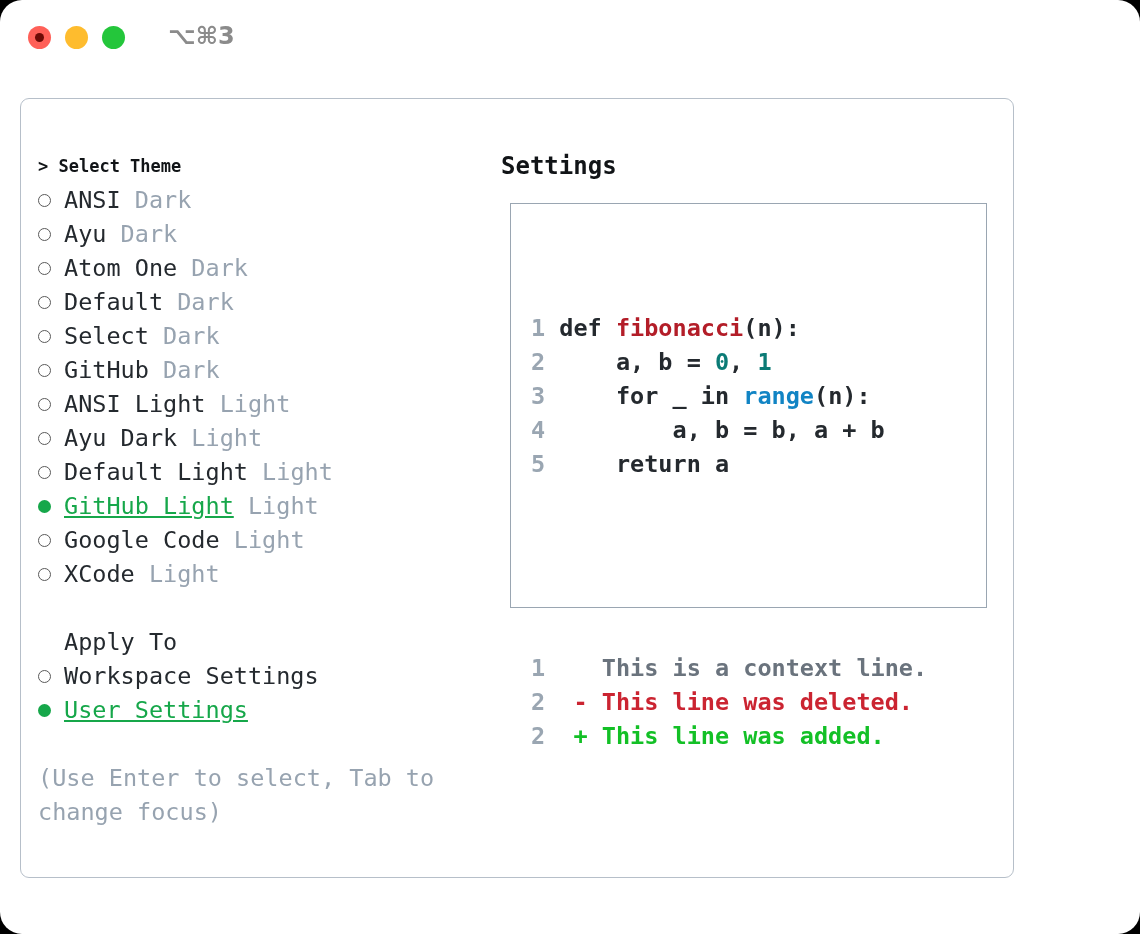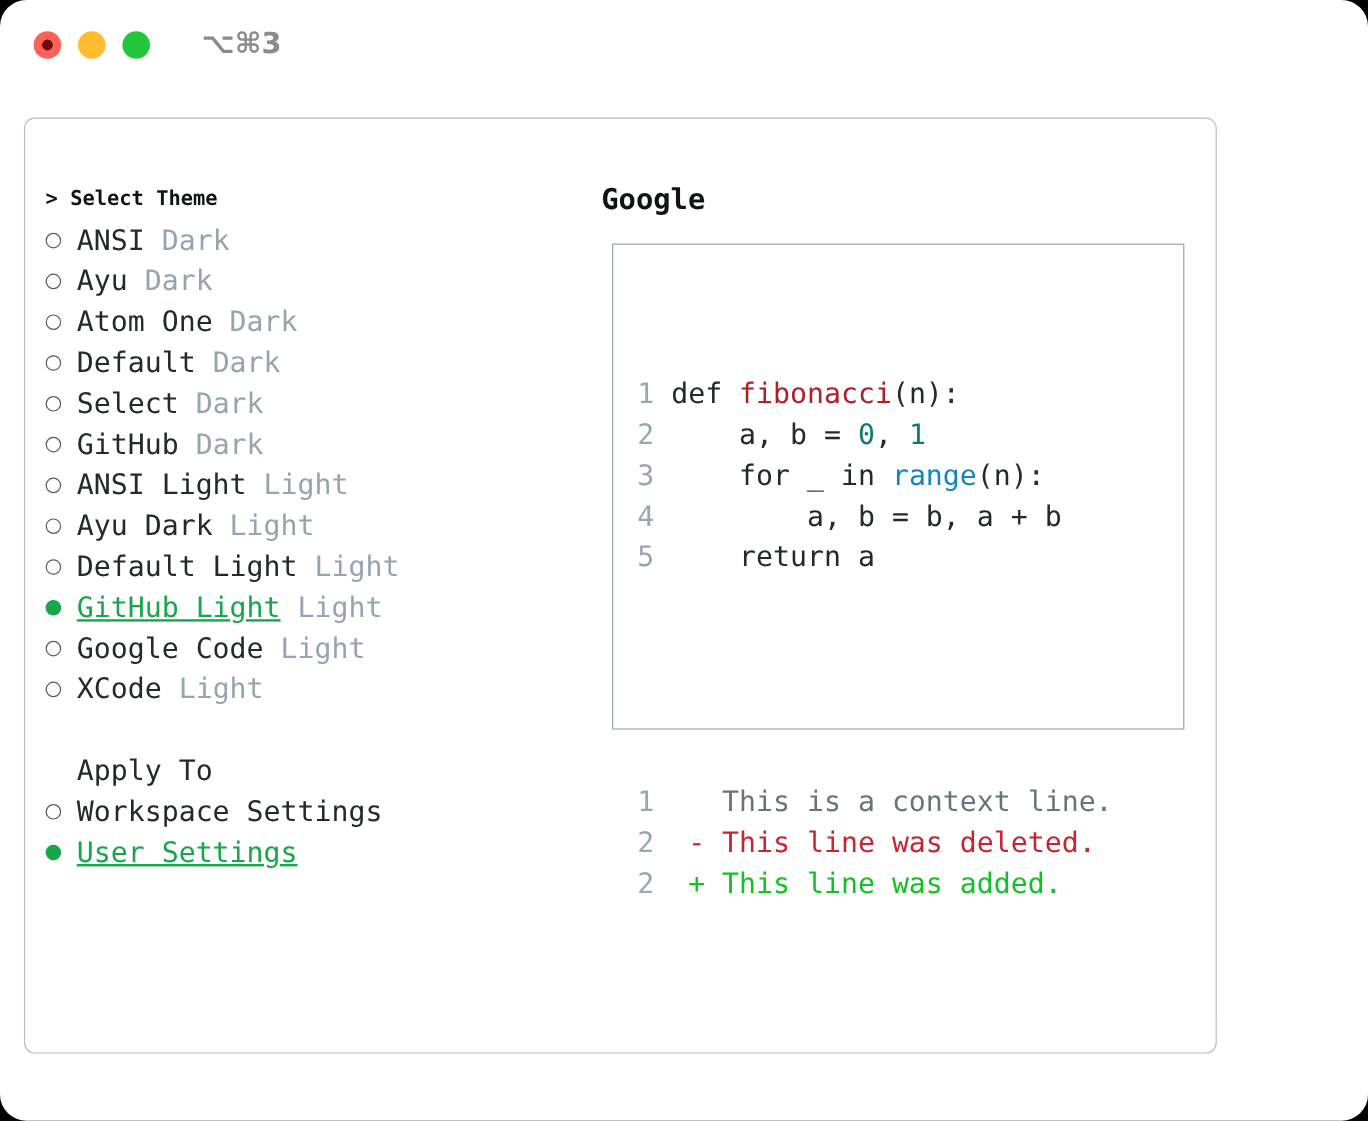--- a/index.html
+++ b/index.html
@@ -178,21 +178,21 @@
     background: #ffffff;
   }
   .code-area {
     position: absolute;
     left: 20px;
     top: 39px;
     font-size: 23.5px;
     line-height: 34px;
     white-space: pre;
   }
-  .code-line { white-space: pre; }
+  .code-line { white-space: pre; font-weight: bold; }
   .ln {
     color: #9aa6b2;
   }
   .tok-plain { color: #24292e; }
   .tok-fn    { color: #b31d28; }
   .tok-num   { color: #0b7b76; }
   .tok-kw    { color: #1184c4; }
   .diff-ctx  { color: #6a737d; }
   .diff-del  { color: #cb2431; }
   .diff-add  { color: #13c026; }
@@ -231,23 +231,24 @@
           <div class="row"><span class="marker"><span class="bullet-empty"></span></span><span class="theme-name">XCode</span> <span class="theme-tag">Light</span></div>
         </div>
       <div class="row spacer-row"></div>
       <div class="row apply-head">Apply To</div>
       <div id="apply-list">
           <div class="row"><span class="marker"><span class="bullet-empty"></span></span><span class="theme-name">Workspace Settings</span></div>
           <div class="row"><span class="marker"><span class="bullet-filled"></span></span><span class="theme-name selected">User Settings</span></div>
         </div>
     </div>
 
+    <div class="hint">(Use Enter to select, Tab to change focus)</div>
 
     <div class="right-col">
-      <div class="preview-title">Google</div>
+      <div class="preview-title">Settings</div>
     </div>
 
     <div class="preview-box">
       <div class="code-area">
         <div id="code-lines"><div class="code-line"><span class="ln">1</span> <span class="tok-plain">def </span><span class="tok-fn">fibonacci</span><span class="tok-plain">(n):</span></div><div class="code-line"><span class="ln">2</span> <span class="tok-plain">    a, b = </span><span class="tok-num">0</span><span class="tok-plain">, </span><span class="tok-num">1</span></div><div class="code-line"><span class="ln">3</span> <span class="tok-plain">    for _ in </span><span class="tok-kw">range</span><span class="tok-plain">(n):</span></div><div class="code-line"><span class="ln">4</span> <span class="tok-plain">        a, b = b, a + b</span></div><div class="code-line"><span class="ln">5</span> <span class="tok-plain">    return a</span></div></div>
         <div class="blank-line"></div>
         <div id="diff-lines"><div class="code-line"><span class="ln">1</span><span class="diff-ctx">    </span><span class="diff-ctx">This is a context line.</span></div><div class="code-line"><span class="ln">2</span><span class="diff-del">  - </span><span class="diff-del">This line was deleted.</span></div><div class="code-line"><span class="ln">2</span><span class="diff-add">  + </span><span class="diff-add">This line was added.</span></div></div>
       </div>
     </div>
 

